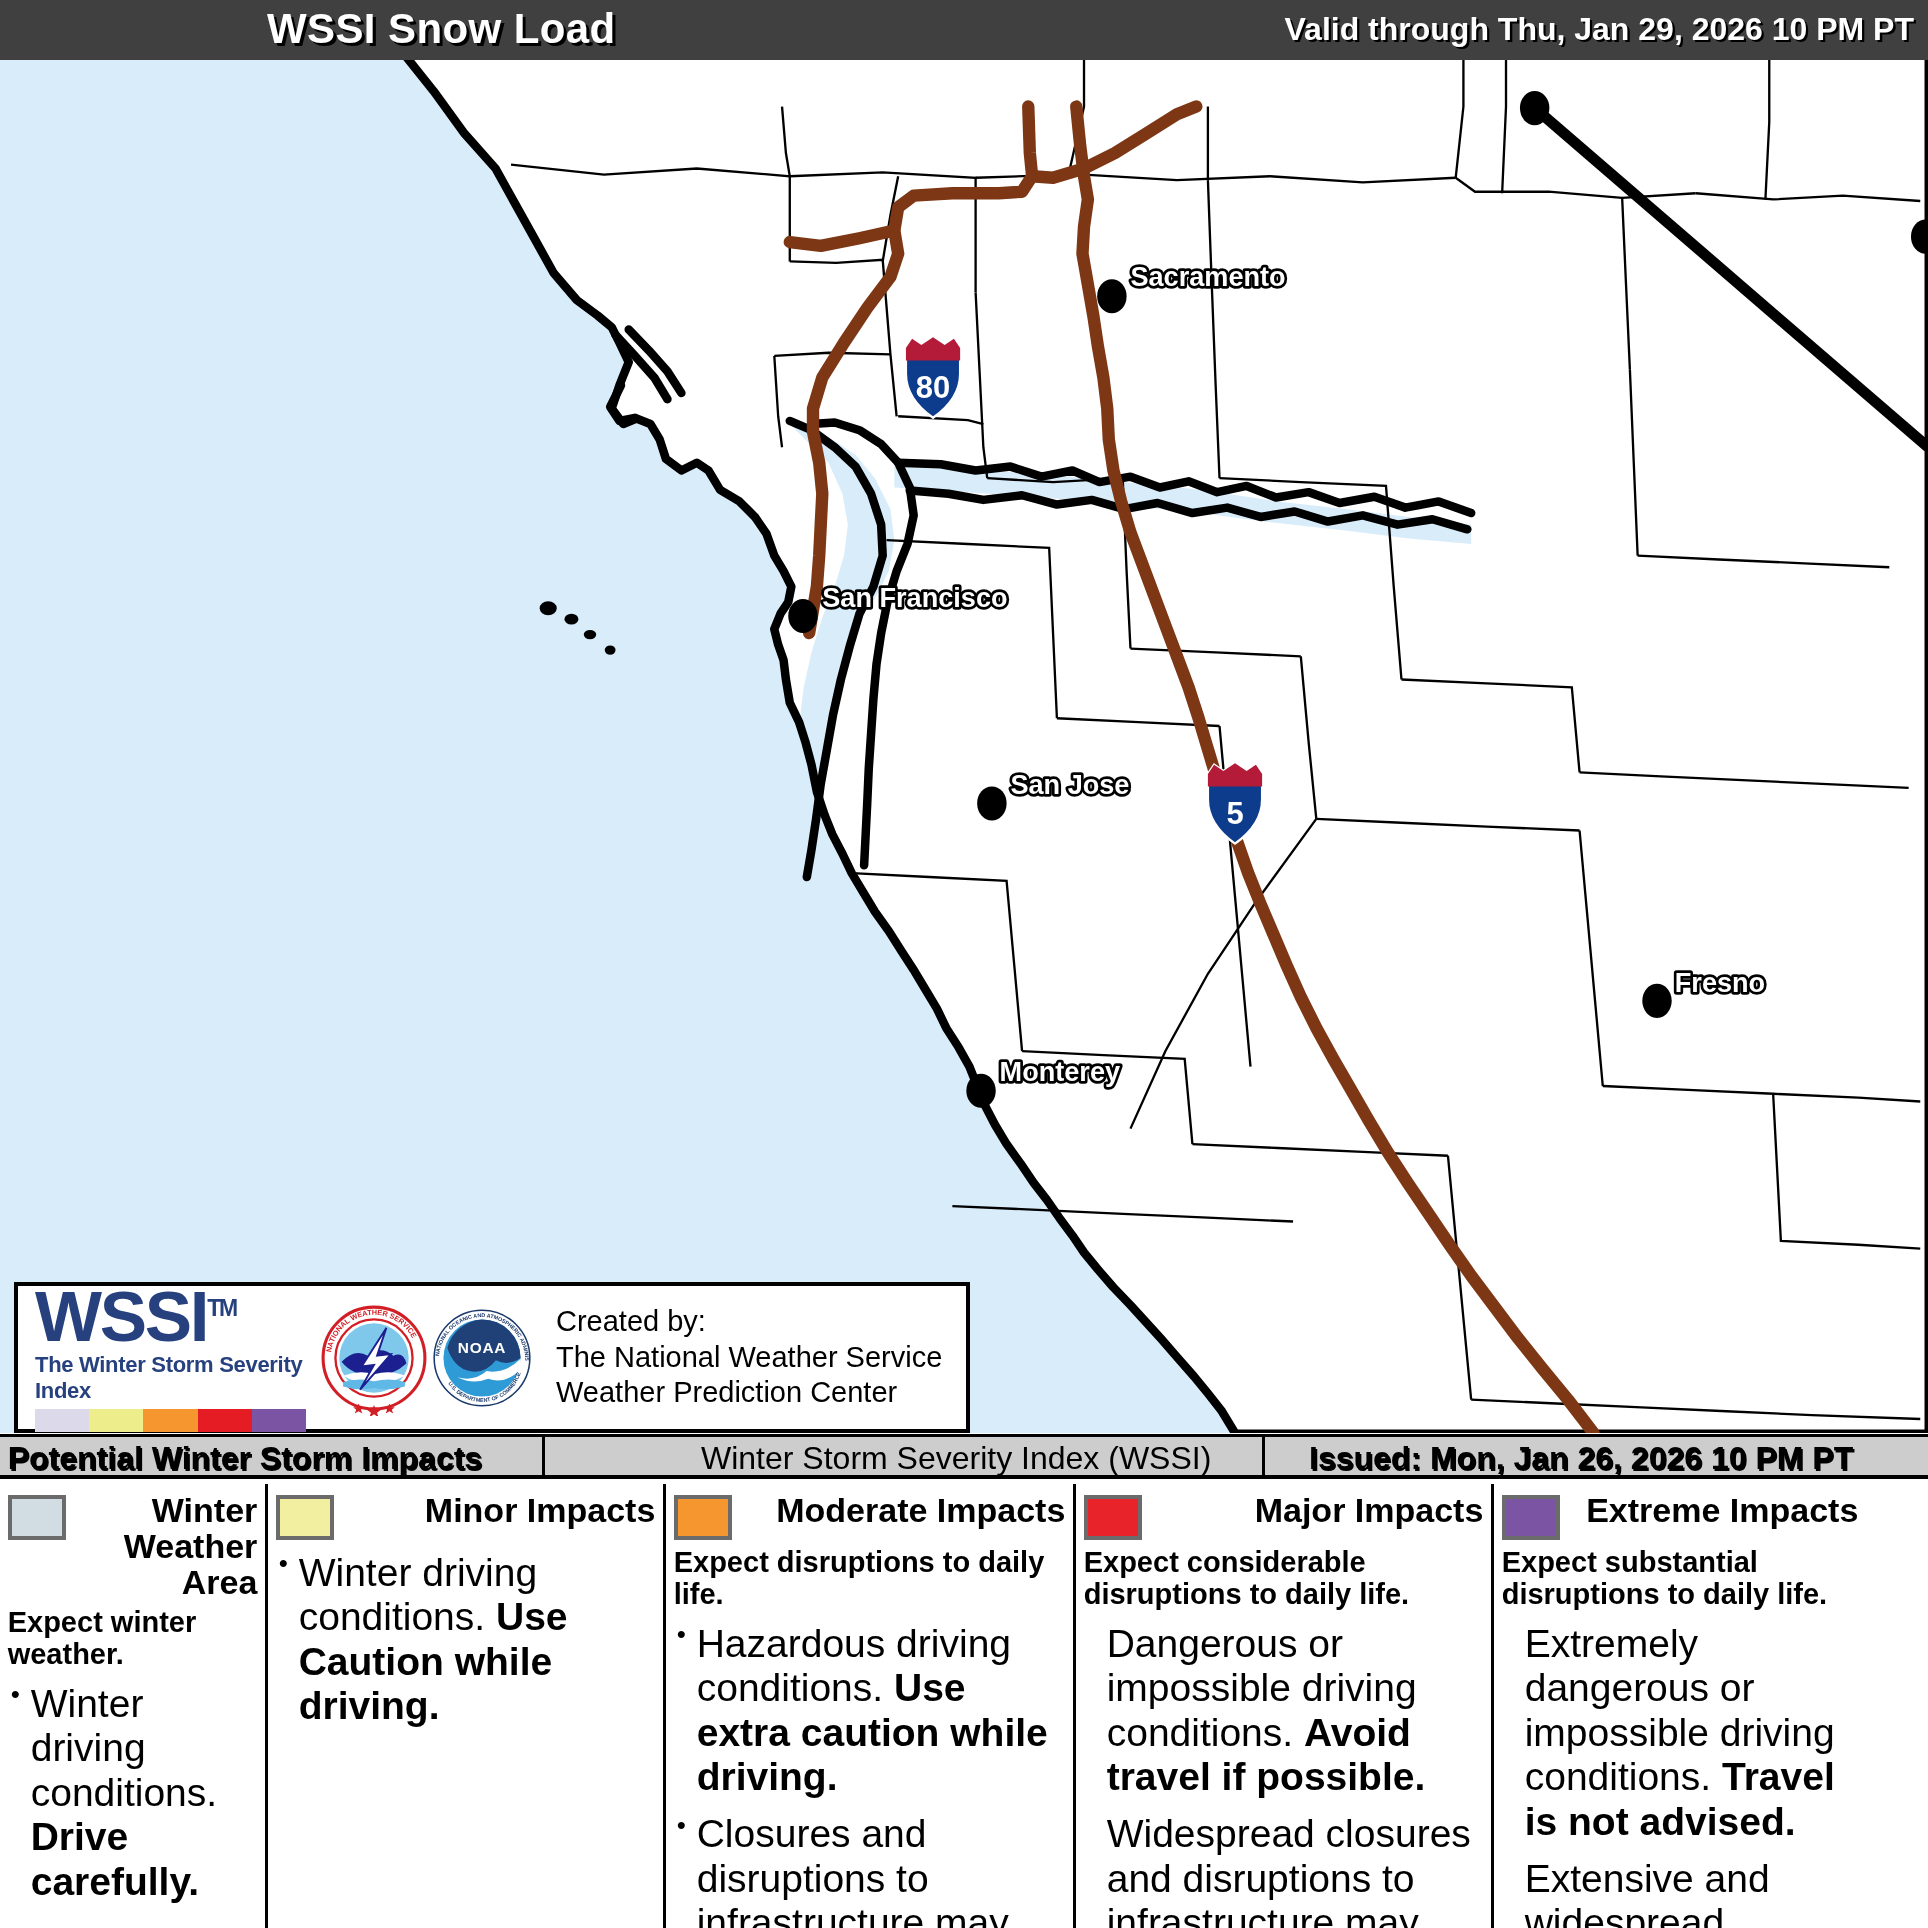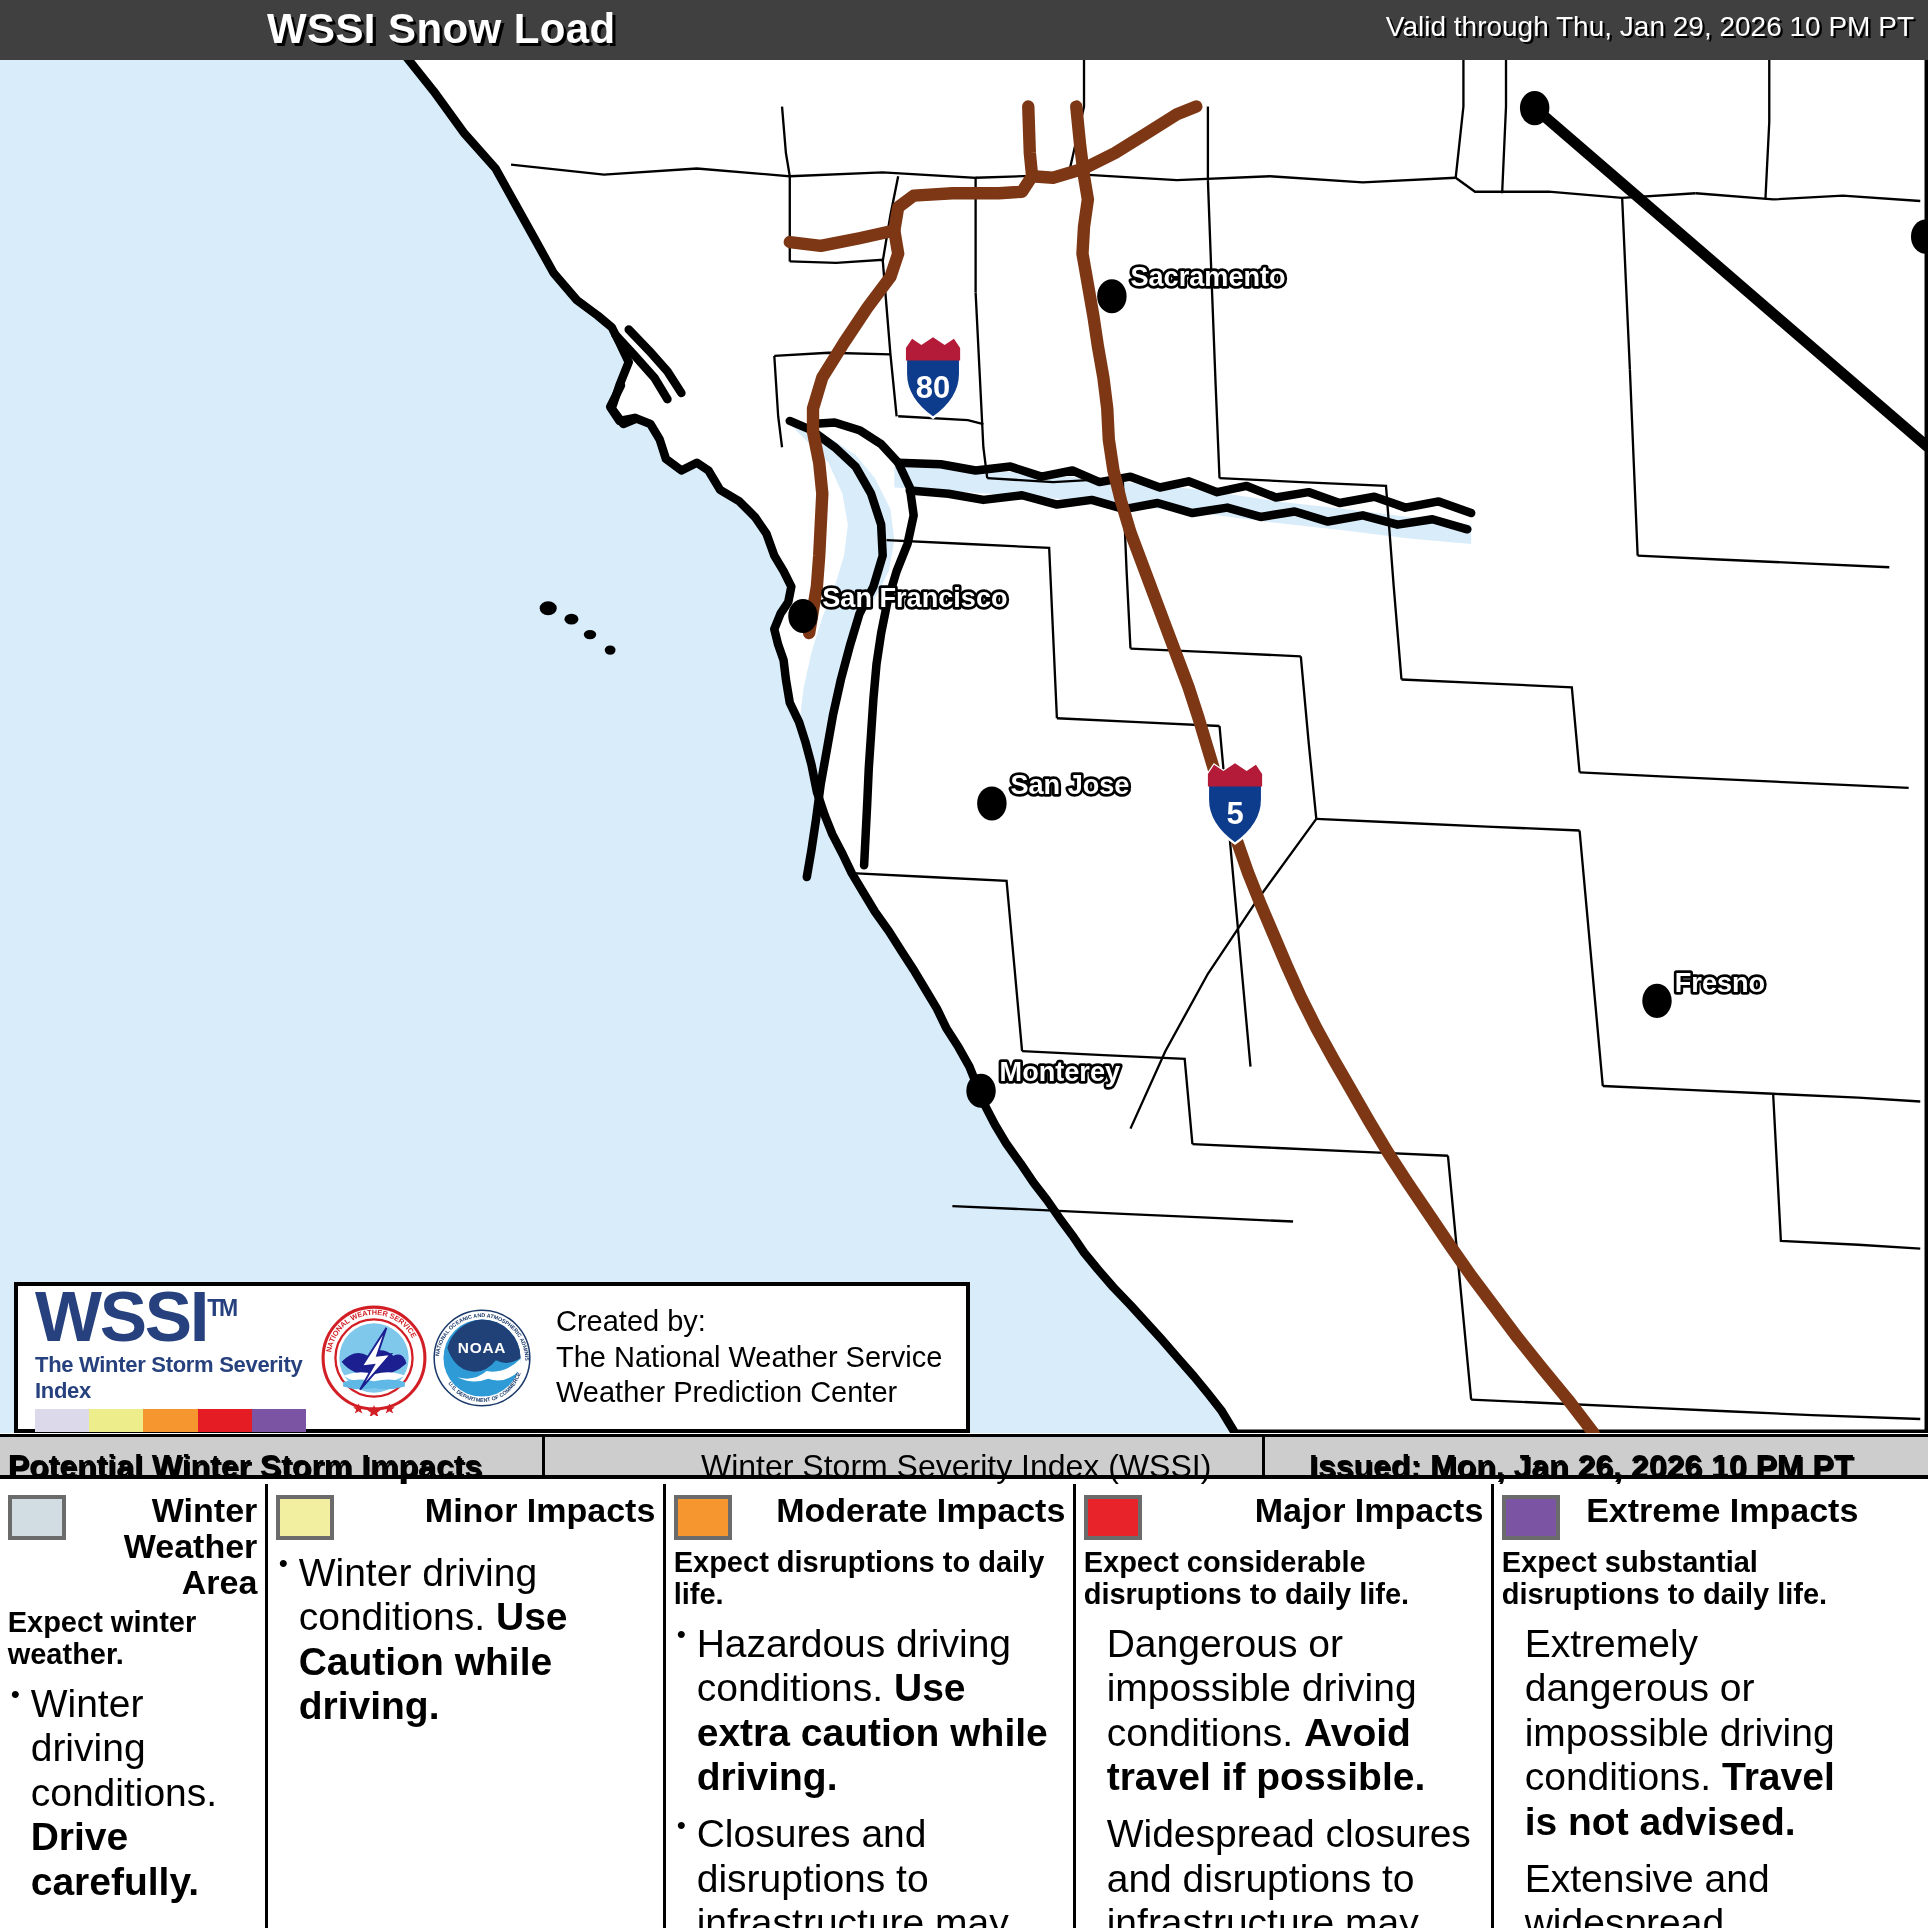--- a/index.html
+++ b/index.html
@@ -16,21 +16,21 @@
     position: absolute; left: 0; top: 0; width: 1928px; height: 60px;
     background: #404040; color: #ffffff;
   }
   #header .htitle {
     position: absolute; left: 267px; top: 4.6px;
     font-size: 42px; font-weight: bold; letter-spacing: 0.4px;
     text-shadow: 3.1px 3.1px 0 #000;
   }
   #header .hvalid {
     position: absolute; right: 14px; top: 11px;
-    font-size: 28px; font-weight: normal;
+    font-size: 32px; font-weight: bold;
     text-shadow: 2.3px 2.3px 0 #000;
   }
 
   
   #map {
     position: absolute; left: 0; top: 60px;
     width: 1928px; height: 1373px;
     background: #d8ecfa; overflow: hidden;
   }
   #map svg { position: absolute; left: 0; top: 0; display: block; }
@@ -67,21 +67,21 @@
   #created {
     margin-left: 20px; font-size: 29px; line-height: 1.22; color: #000;
   }
 
   
   #statusbar {
     position: absolute; left: 0; top: 1434px; width: 1928px; height: 45px;
     background: #cdcdcd; border-top: 3.9px solid #000; border-bottom: 4.6px solid #000;
   }
   #statusbar .sb {
-    position: absolute; top: 11px; font-size: 32px; color: #000;
+    position: absolute; top: 3px; font-size: 32px; color: #000;
     white-space: nowrap;
   }
   #statusbar .sb-left { left: 7.7px; font-weight: bold; text-shadow: 1.5px 1.5px 0 #000; }
   #statusbar .sb-mid  { left: 701px; font-weight: normal; }
   #statusbar .sb-right{ left: 1309px; font-weight: bold; text-shadow: 1.5px 1.5px 0 #000; }
   #statusbar .divider { position: absolute; top: 0; width: 3.1px; height: 100%; background: #000; }
 
   
   #legend {
     position: absolute; left: 0; top: 1484px; width: 1928px; height: 445px;

